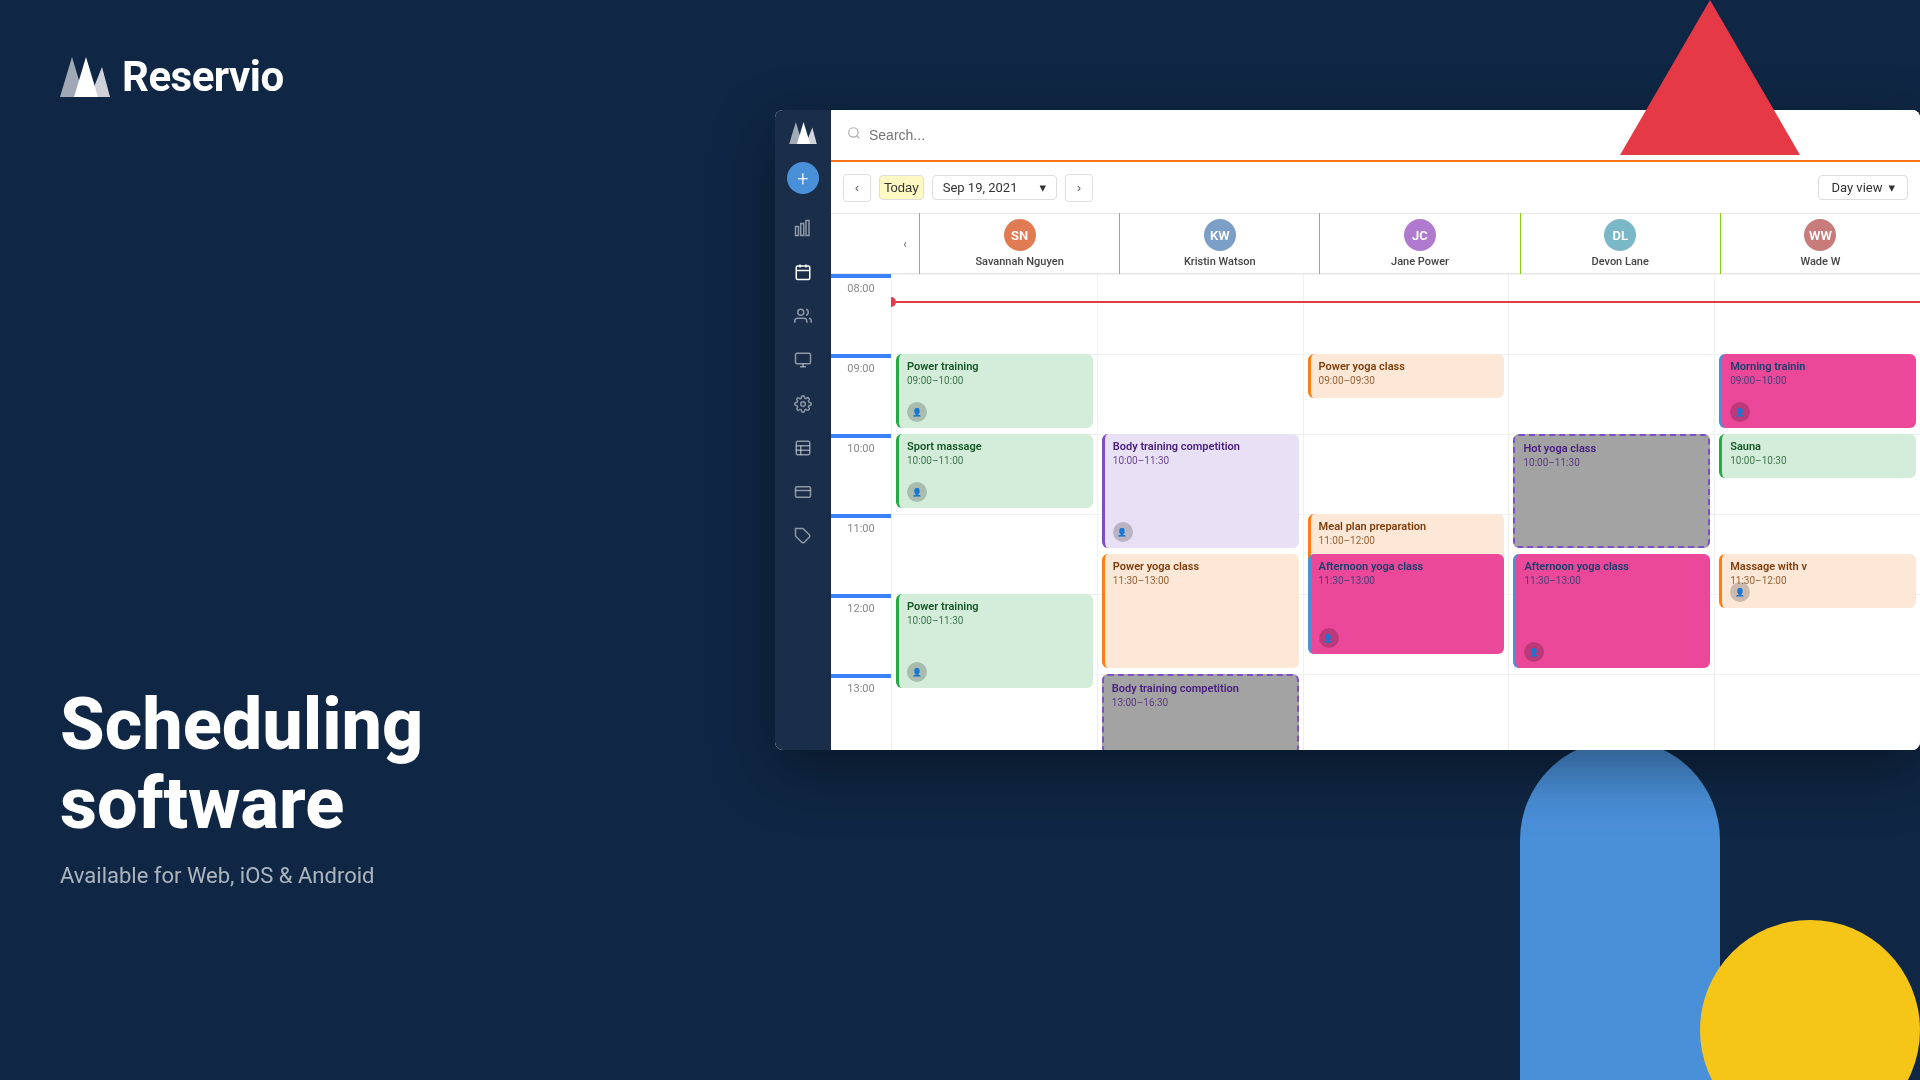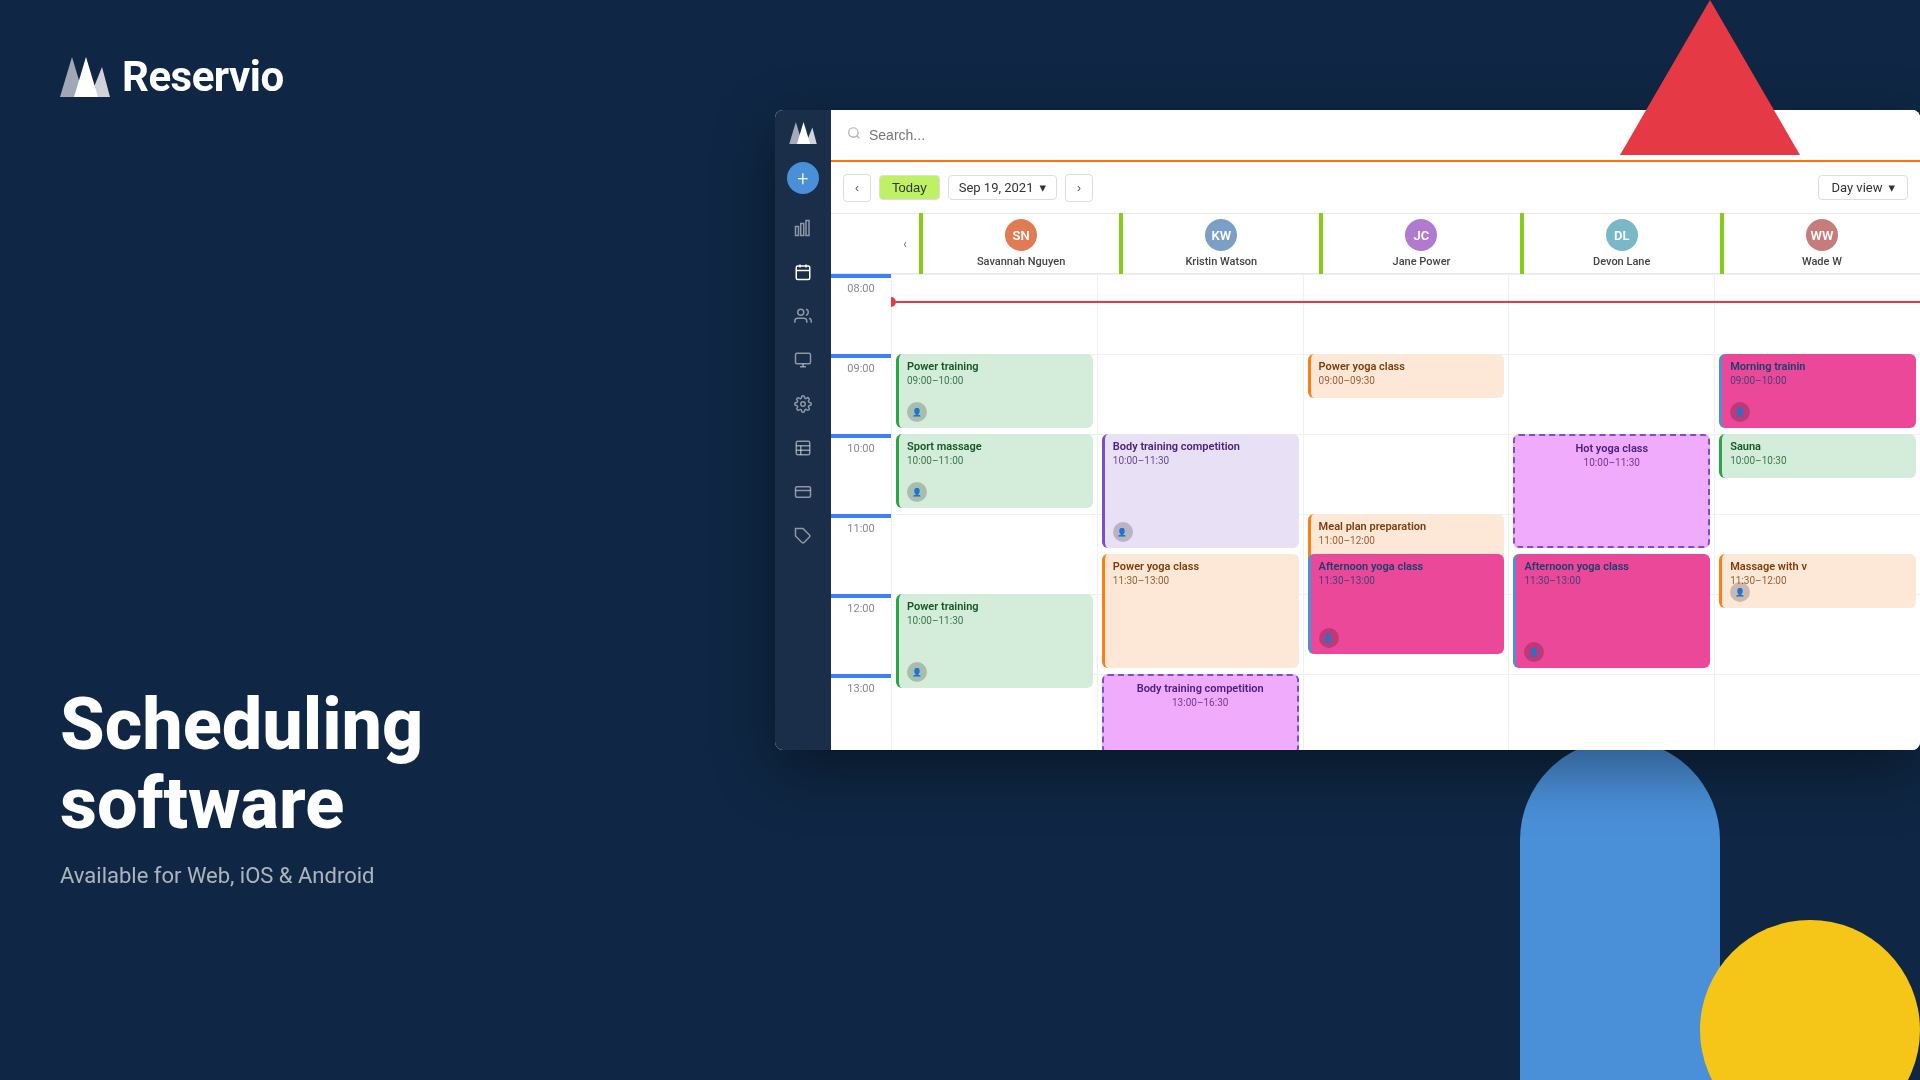--- a/index.html
+++ b/index.html
@@ -203,40 +203,40 @@
       background: white;
       display: flex;
       align-items: center;
       justify-content: center;
       cursor: pointer;
       font-size: 12px;
       color: #555;
     }
 
     .today-btn {
-      padding: 4px 12px;
+      padding: 4px 4px;
       border: 1px solid #ddd;
       border-radius: 4px;
-      background: #bef264;
+      background: #fef9c3;
       font-size: 13px;
       cursor: pointer;
       color: #333;
     }
 
     .date-selector {
       padding: 4px 10px;
       border: 1px solid #ddd;
       border-radius: 4px;
       background: white;
       font-size: 13px;
       cursor: pointer;
       color: #333;
       display: flex;
       align-items: center;
-      gap: 6px;
+      gap: 22px;
     }
 
     .spacer { flex: 1; }
 
     .view-selector {
       padding: 4px 12px;
       border: 1px solid #ddd;
       border-radius: 4px;
       background: white;
       font-size: 13px;
@@ -280,21 +280,21 @@
       display: grid;
       grid-template-columns: repeat(5, 1fr);
     }
 
     .staff-cell {
       display: flex;
       flex-direction: column;
       align-items: center;
       justify-content: center;
       gap: 4px;
-      border-left: 4px solid #84cc16;
+      border-left: 1px solid #84cc16;
       padding: 6px 4px;
     }
 
     .staff-name {
       font-size: 11px;
       color: #444;
       text-align: center;
       font-weight: 500;
     }
 
@@ -425,24 +425,23 @@
     
     .event-blue {
       background: #ec4899;
       border-left: 3px solid #4a90d9;
     }
     .event-blue .event-title { color: #1a3f6e; }
     .event-blue .event-time { color: #1a3f6e; }
 
     
     .event-dashed {
-      background: #f0abfc;
+      background: #a3a3a3;
       border: 2px dashed #7b4fc7;
       border-radius: 6px;
-      text-align: center;
     }
     .event-dashed .event-title { color: #4a2080; }
     .event-dashed .event-time { color: #4a2080; }
 
     
     .avatar-circle {
       width: 32px;
       height: 32px;
       border-radius: 50%;
       display: flex;

